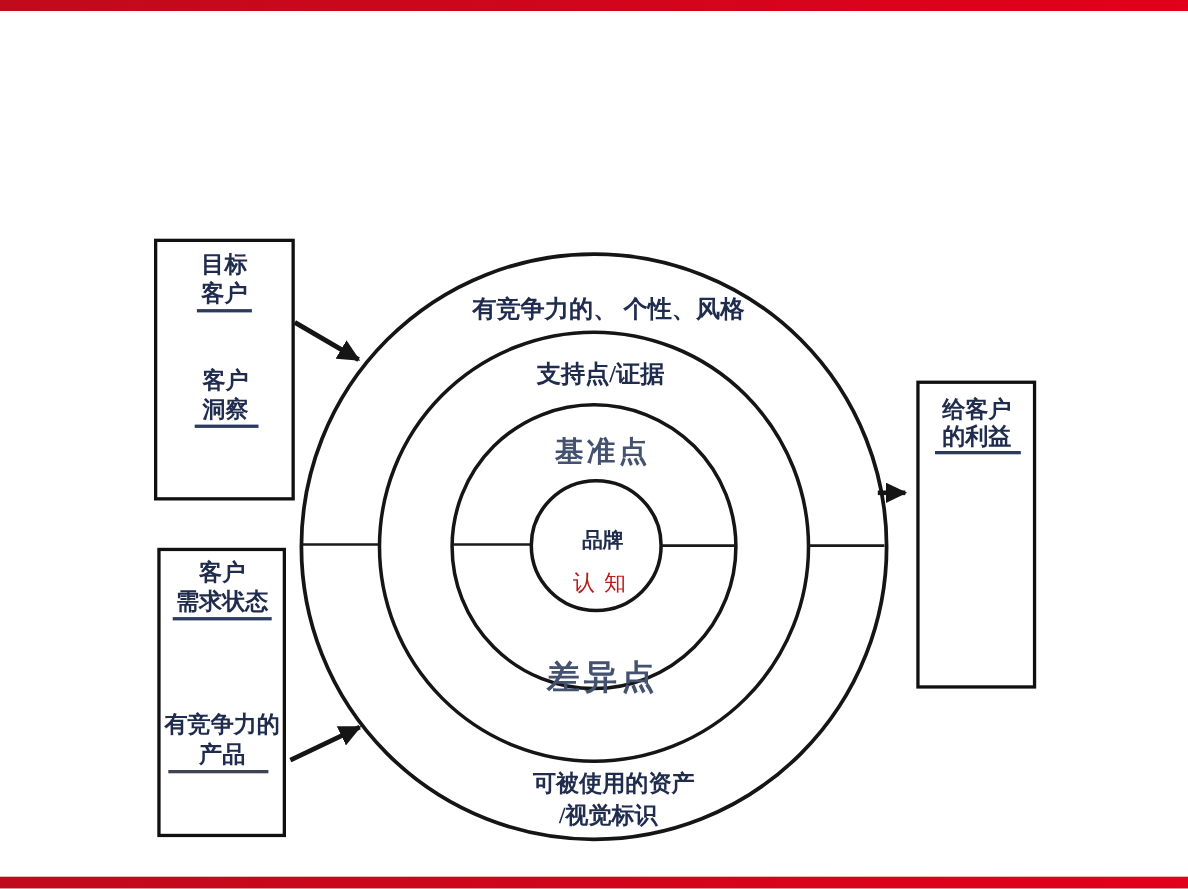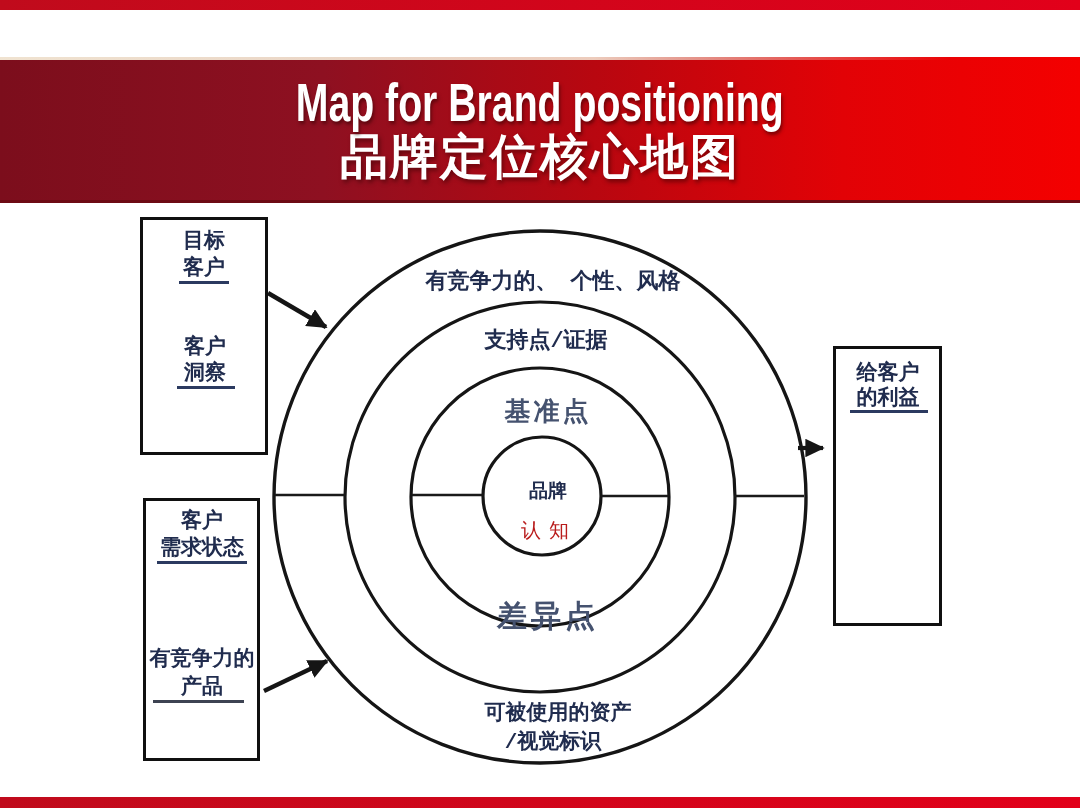--- a/index.html
+++ b/index.html
@@ -23,41 +23,36 @@
   #banner h1 .squeeze{display:inline-block;transform:scaleX(.74);transform-origin:center;}
   #banner h2{margin:0;padding-top:2px;text-align:center;color:#ffffff;
           font-family:"Liberation Serif","DejaVu Serif",serif;font-weight:700;font-size:48px;line-height:1.05;
           letter-spacing:2px;text-shadow:2px 3px 4px rgba(40,0,0,.5);}
 
   
   #diagram{position:absolute;left:0;top:0;}
 
   
   .dlabel{position:absolute;transform:translate(-50%,-50%);white-space:nowrap;
-          font-family:Liberation Mono, monospace;font-weight:bold;color:#202c4e;}
+          font-family:Liberation Serif, serif;font-weight:bold;color:#202c4e;}
   .light{color:#45526f;}
 
   
   .dbox{position:absolute;border:3px solid #101010;background:transparent;box-sizing:border-box;}
 
   
   .uline{position:absolute;height:3px;background:#2b3a60;}
 </style>
 </head>
 <body>
 
 <div id="stage">
 
   <div class="strip strip-top"></div>
 
-  <header id="banner">
-    <div class="banner-highlight"></div>
-    <h1><span class="squeeze">Map for Brand positioning</span></h1>
-    <h2>品牌定位核心地图</h2>
-  </header>
 
   <svg id="diagram" width="1080" height="808" viewBox="0 0 1080 808">
     <defs>
       <marker id="ah" markerUnits="strokeWidth" markerWidth="5" markerHeight="4.4" refX="4.2" refY="2.2" orient="auto">
         <path d="M0,0 L4.6,2.2 L0,4.4 Z" fill="#151515"></path>
       </marker>
     </defs>
 
     <circle cx="540" cy="497" r="266" fill="none" stroke="#151515" stroke-width="3.4"></circle>
     <circle cx="540" cy="497" r="195" fill="none" stroke="#151515" stroke-width="3.2"></circle>

